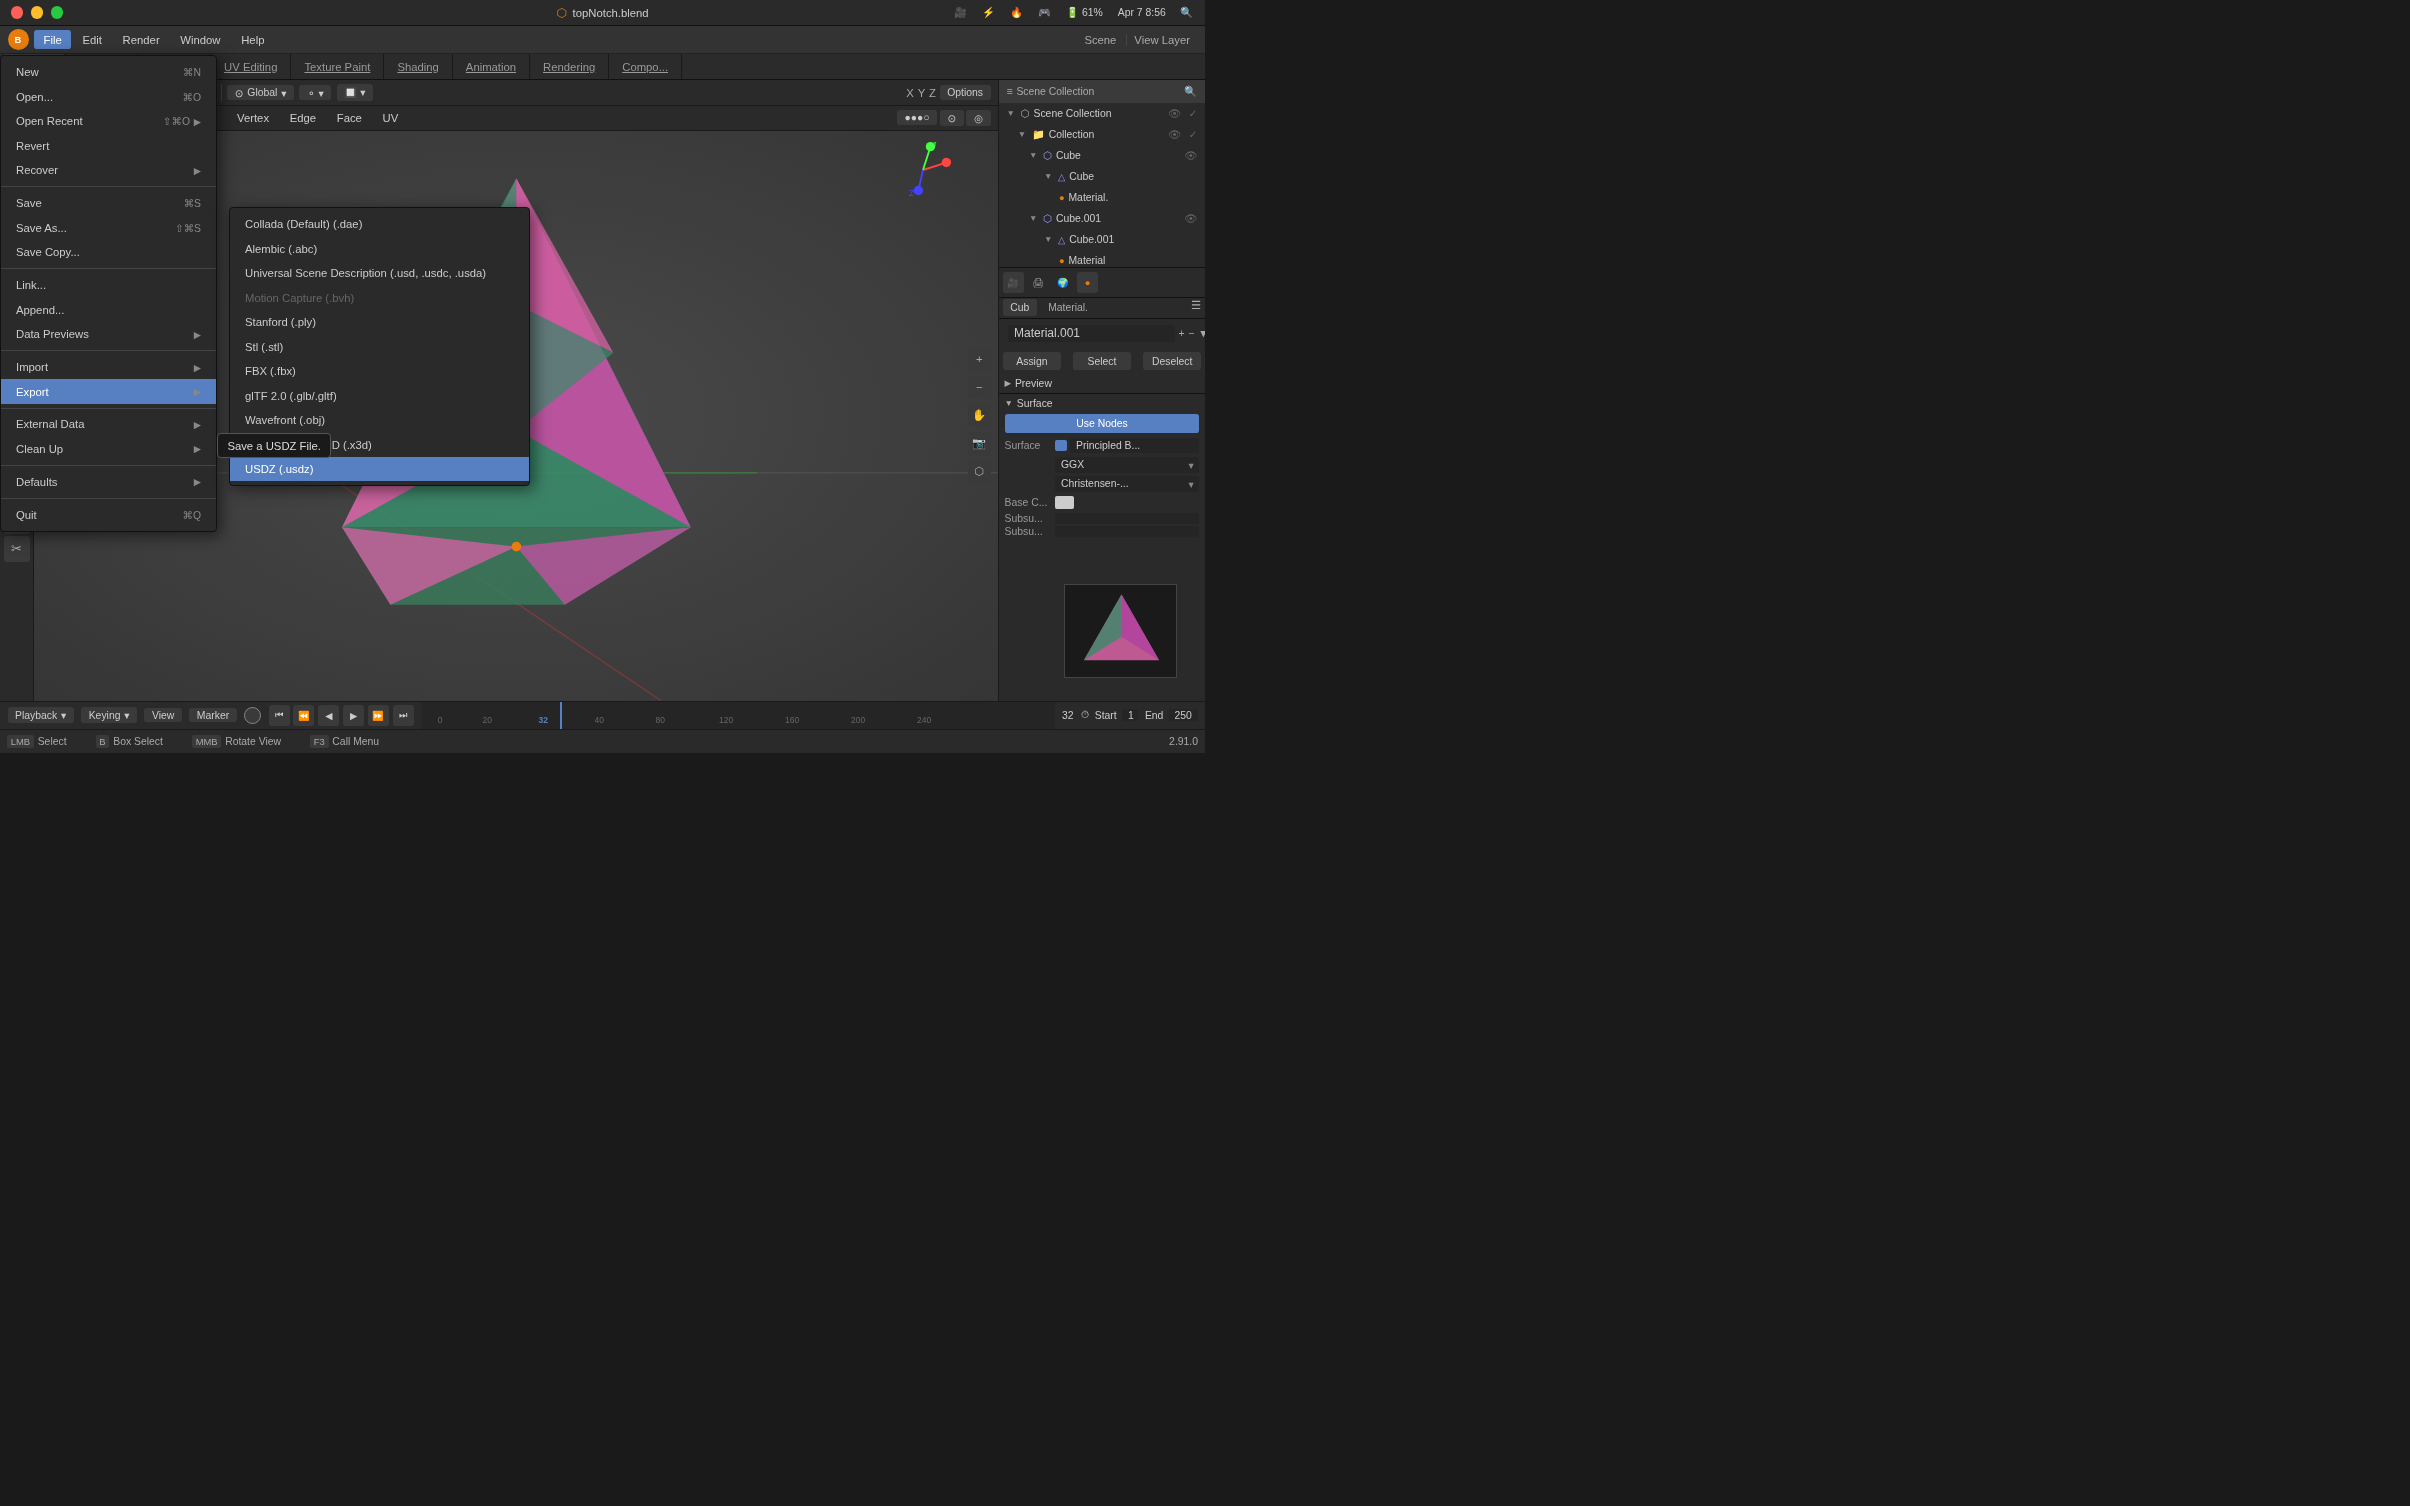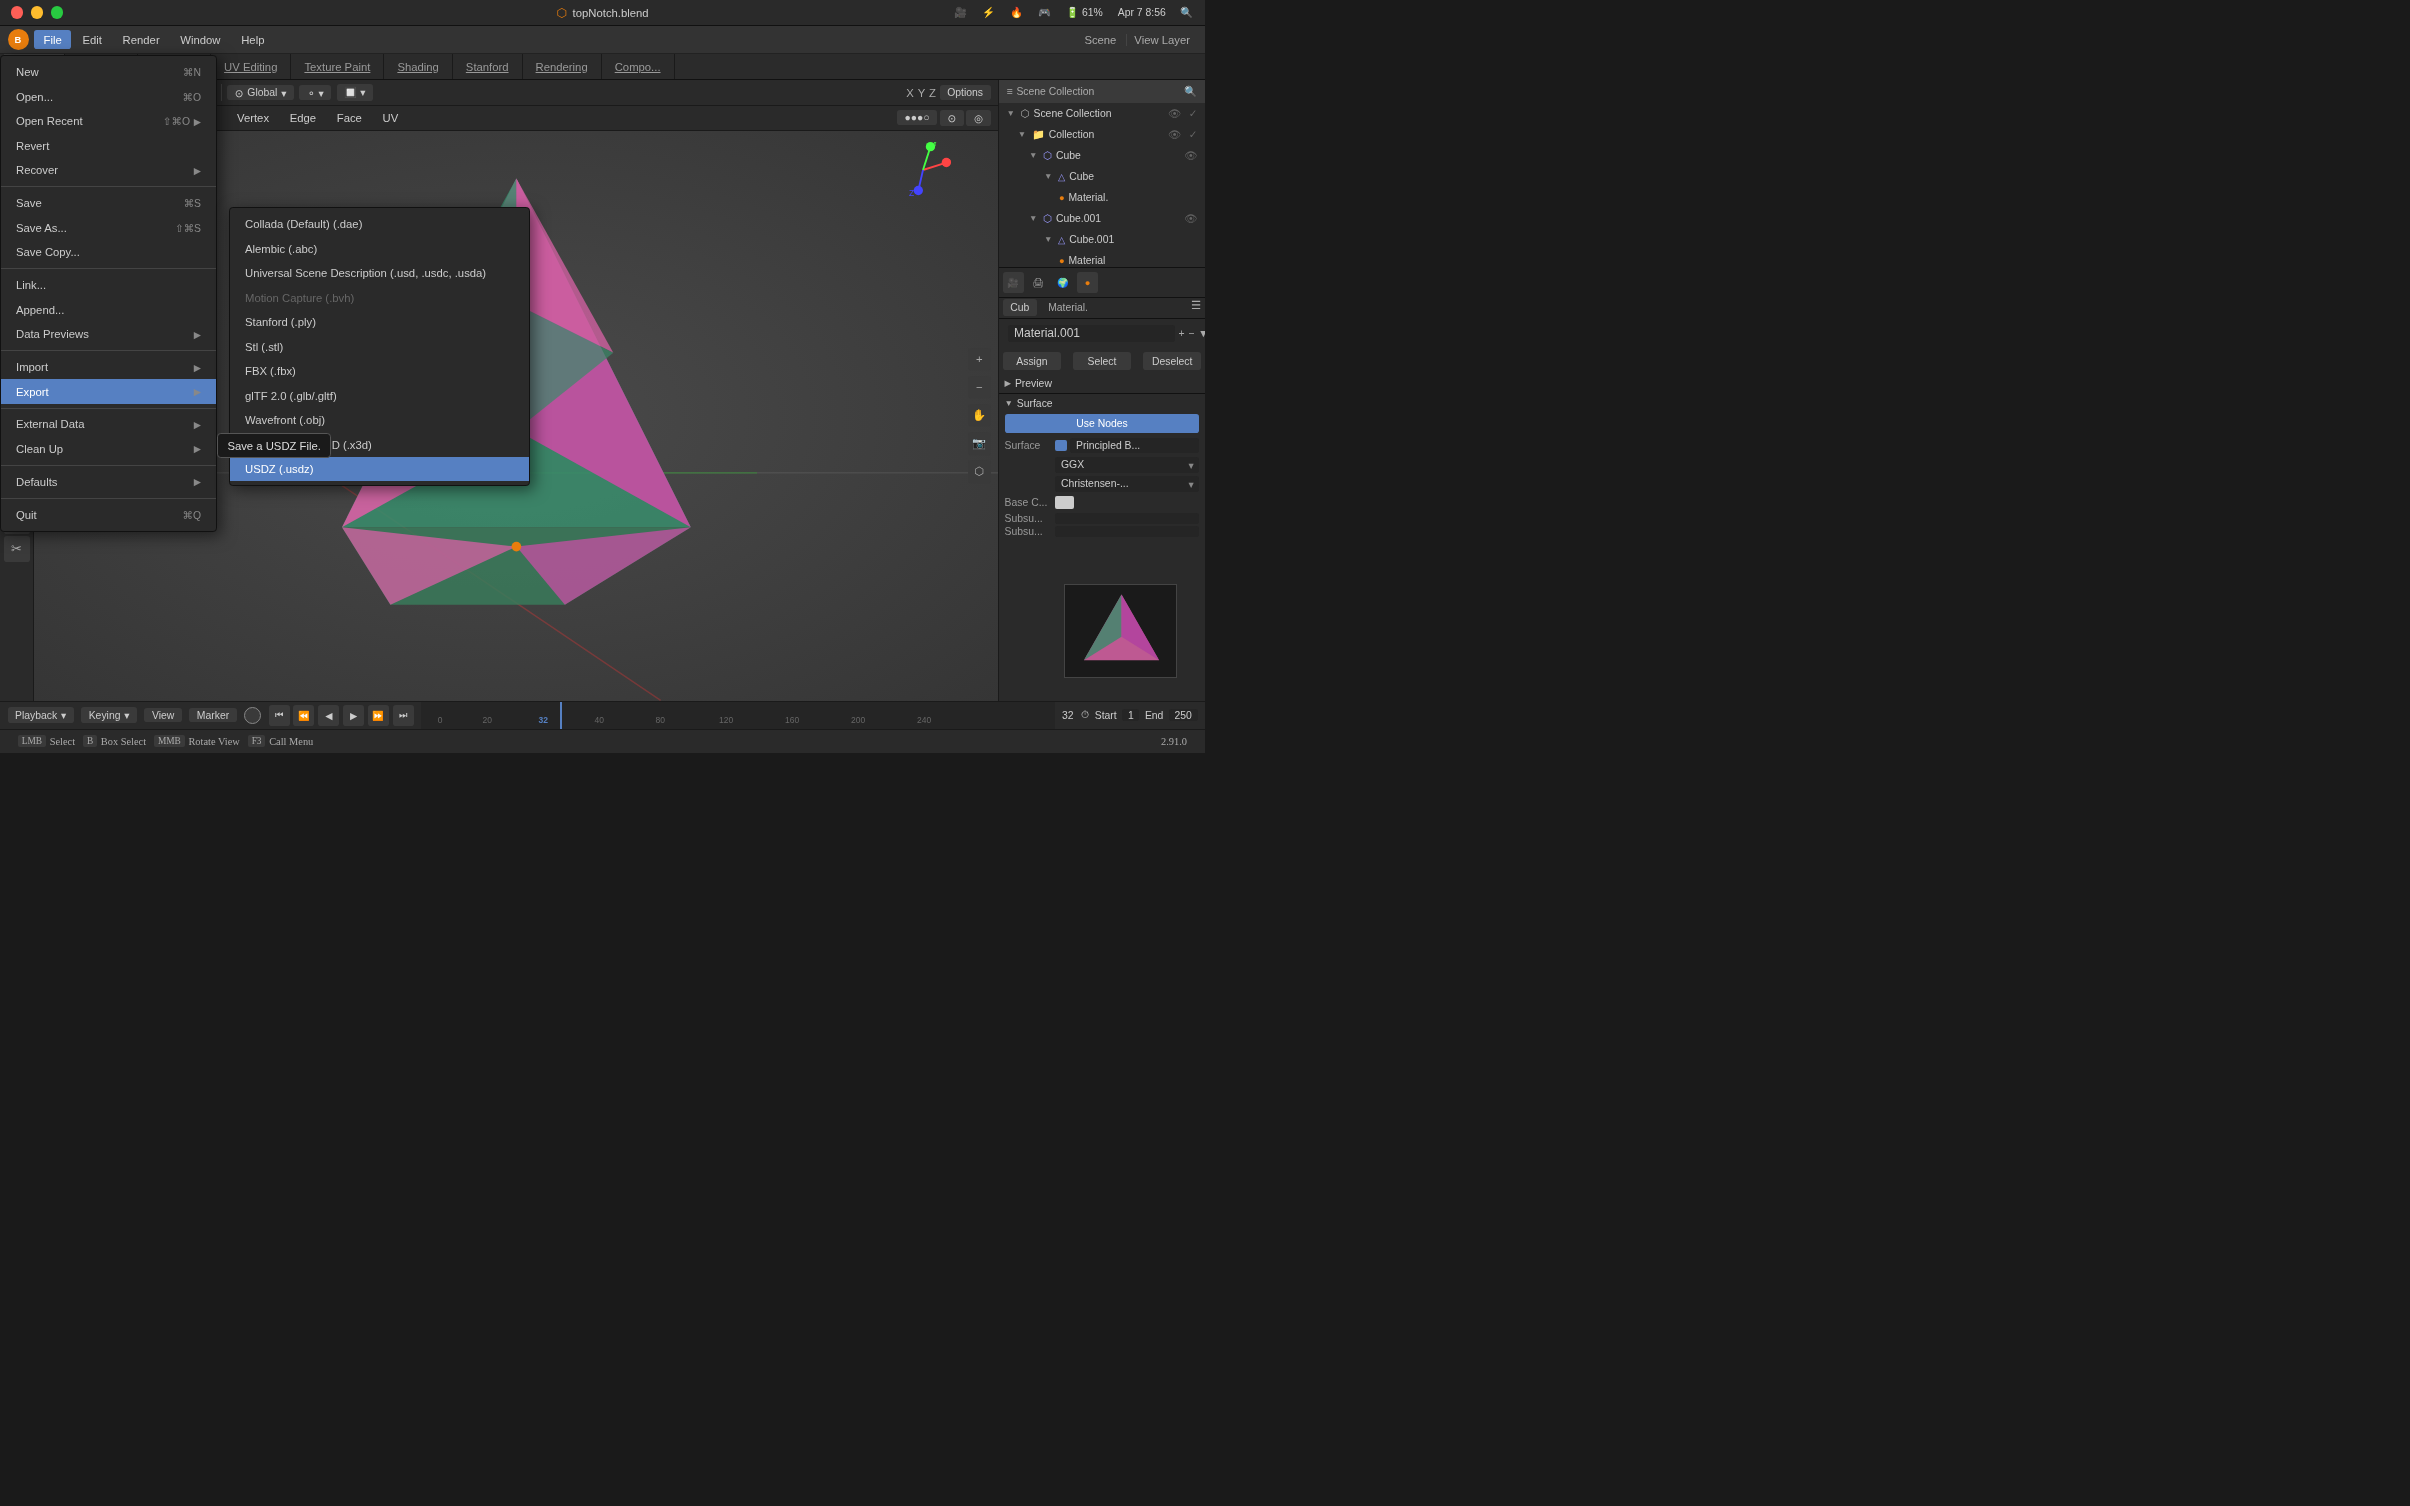--- a/index.html
+++ b/index.html
@@ -329,25 +329,24 @@
       color: #ccc;
     }
 
     
     .statusbar {
       height: 24.5px;
       background: #2a2a2a;
       border-top: 0.9px solid #1a1a1a;
       display: flex;
       align-items: center;
-      padding: 0 18px;
-      gap: 8px;
+      padding: 0 7px;
+      gap: 29px;
       font-size: 10.4px;
       color: #aaa;
-      font-family: Liberation Serif, serif;
     }
     .status-item {
       display: flex;
       align-items: center;
       gap: 3.8px;
     }
 
     
     .timeline-ruler {
       flex: 1;
@@ -445,21 +444,21 @@
   <div style="font-size:11.3px;color:#aaa;padding:0 7.5px;border-left:0.9px solid #444;">View Layer</div>
 </div>
 
 <div class="workspace-tabs">
   <div class="workspace-tab active">Layout</div>
   <div class="workspace-tab">Modeling</div>
   <div class="workspace-tab">Sculpting</div>
   <div class="workspace-tab">UV Editing</div>
   <div class="workspace-tab">Texture Paint</div>
   <div class="workspace-tab">Shading</div>
-  <div class="workspace-tab">Stanford</div>
+  <div class="workspace-tab">Animation</div>
   <div class="workspace-tab">Rendering</div>
   <div class="workspace-tab">Compo...</div>
 </div>
 
 <div class="main-layout" style="height: calc(753px - 26px - 28px - 26px - 28px - 24.5px);">
 
   <div class="left-toolbar">
     <div class="tool-btn active" title="Select">↖</div>
     <div class="tool-btn">✛</div>
     <div class="tool-divider"></div>

